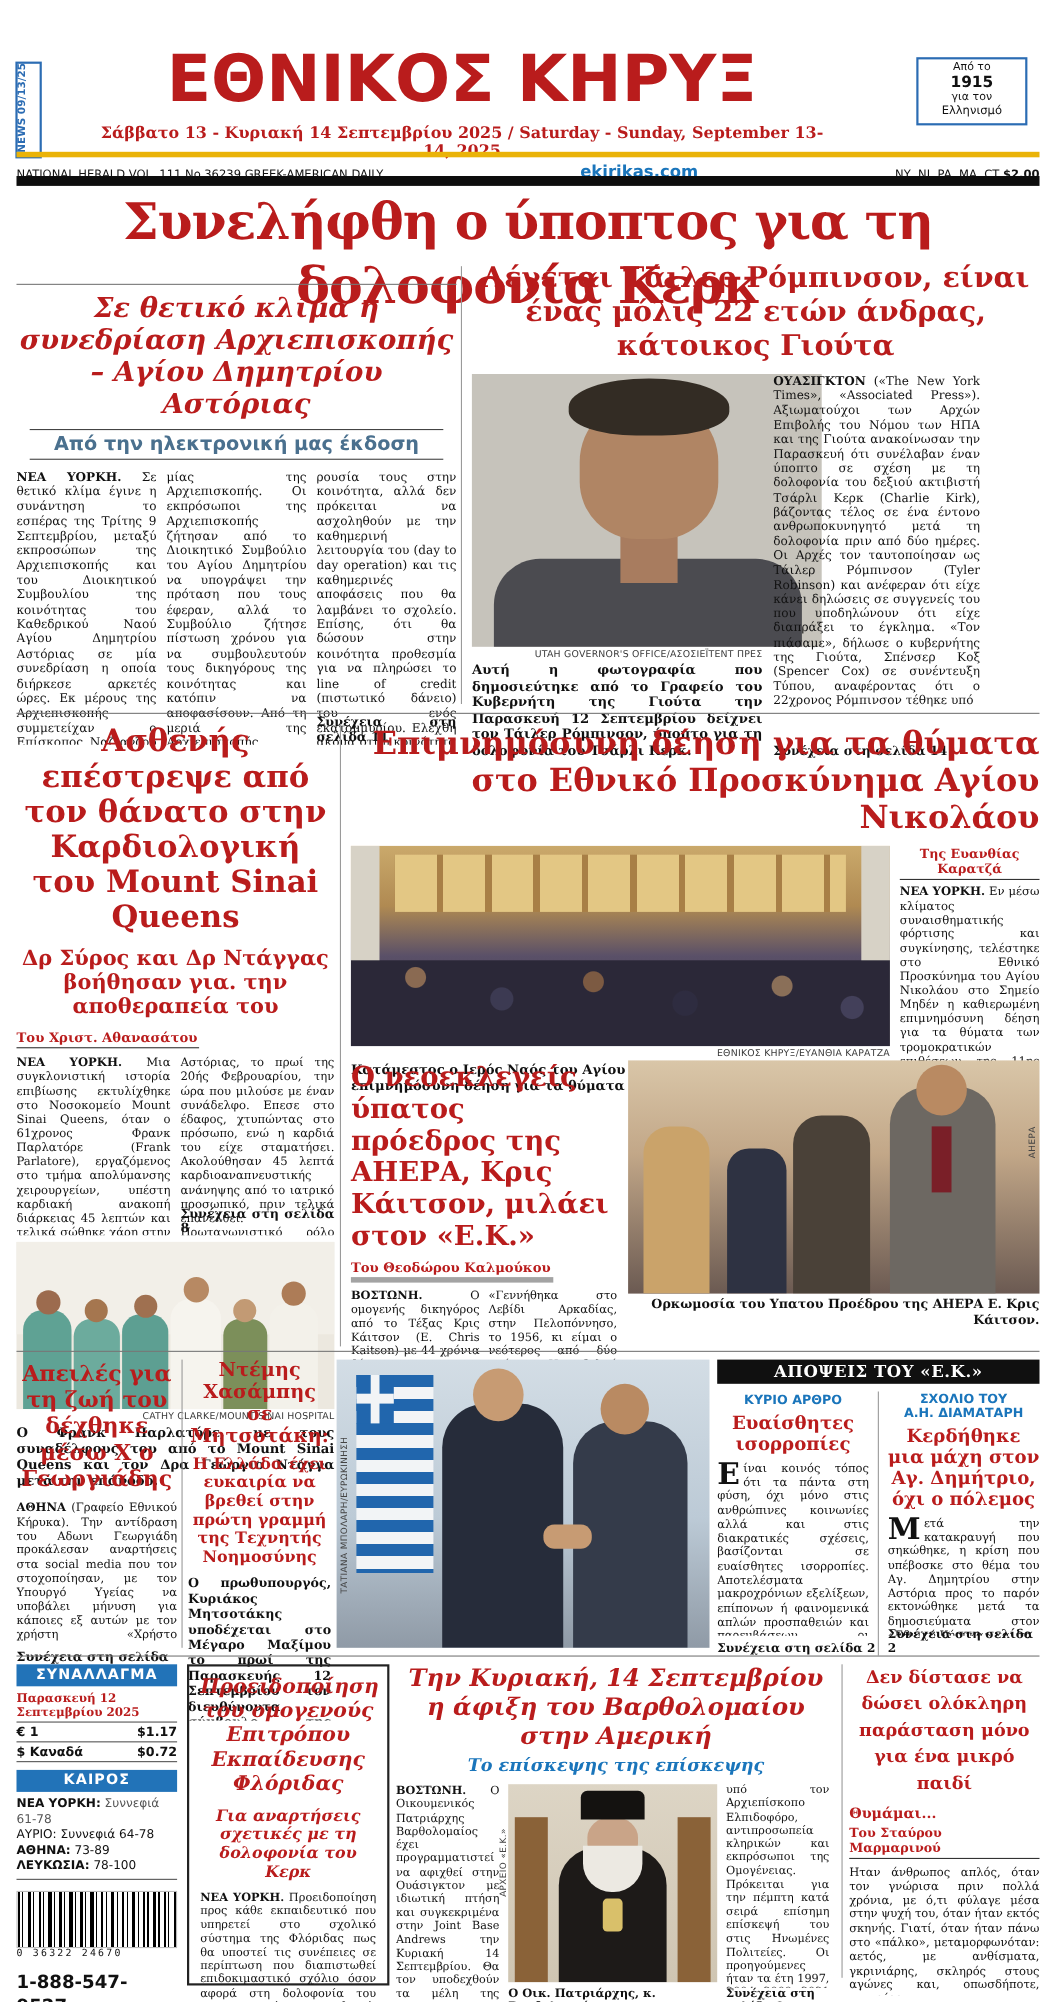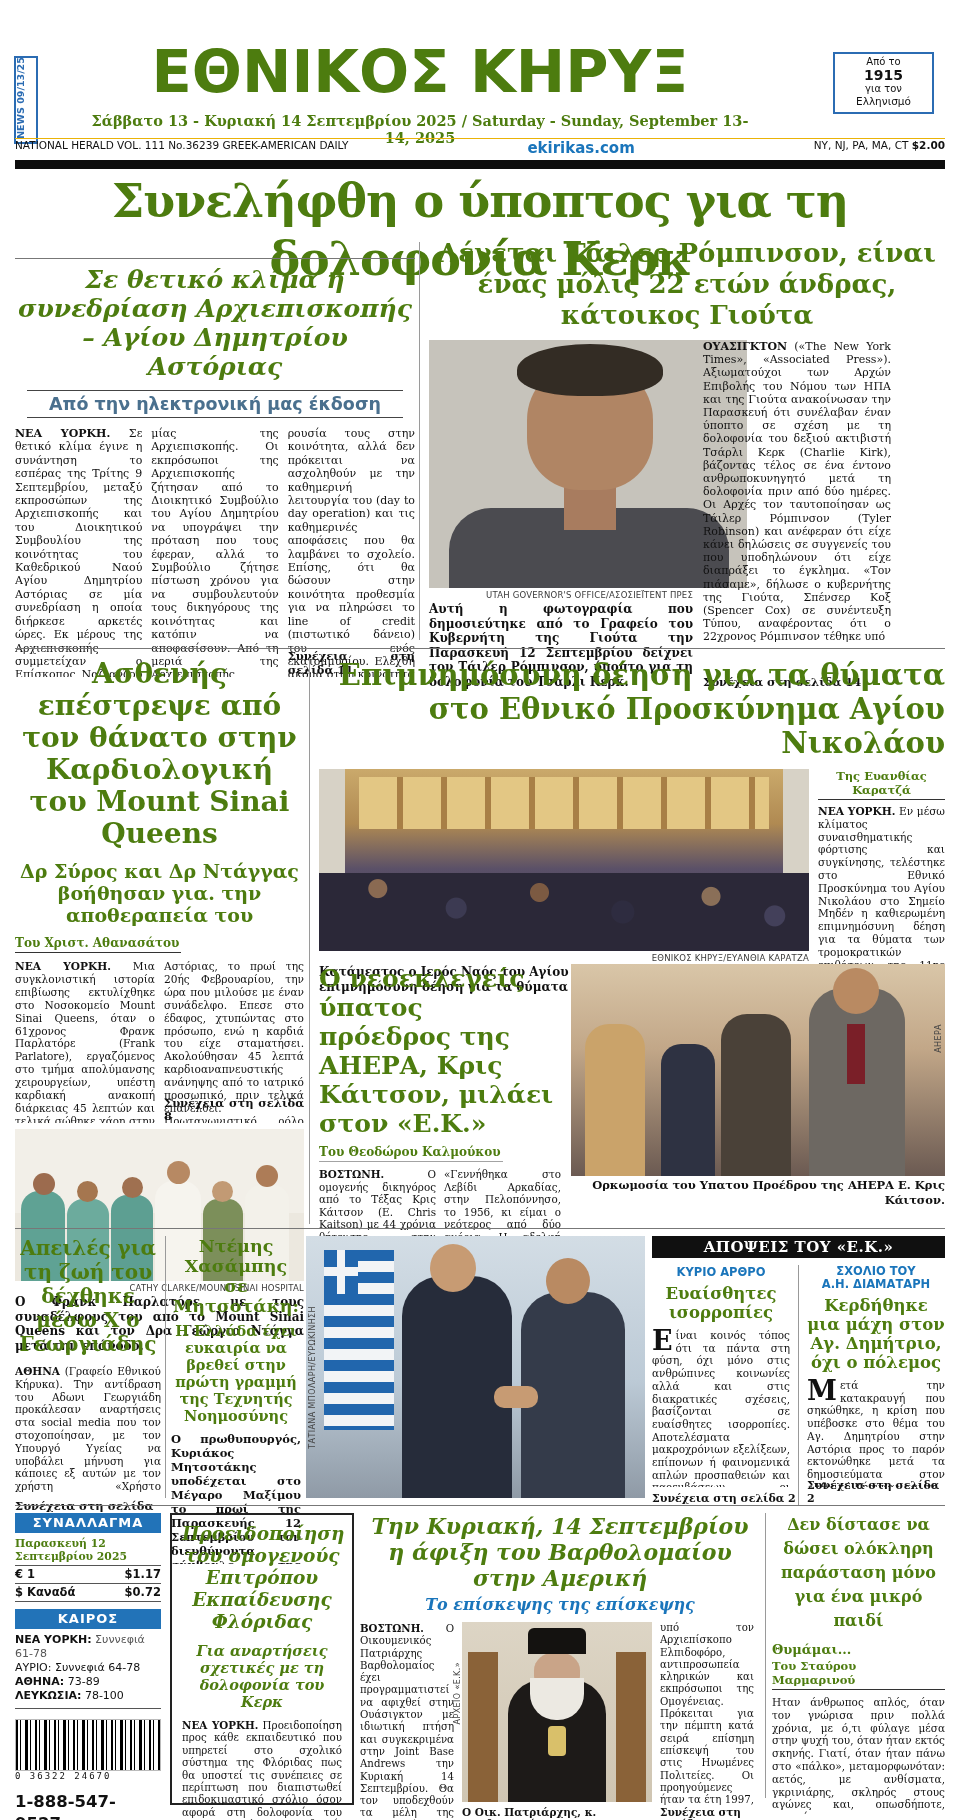--- a/index.html
+++ b/index.html
@@ -1,19 +1,19 @@
 <!DOCTYPE html>
 <html><head>
 <meta charset="utf-8">
 <style>
   html,body{margin:0;padding:0;background:#e8e8e8;}
   .page{position:relative;width:960px;height:1820px;background:#ffffff;margin:0 auto;
         font-family:"DejaVu Serif",serif;color:#111;overflow:hidden;}
   .abs{position:absolute;}
-  .serifb{font-family:"DejaVu Serif",serif;font-weight:bold;color:#4d7c0f;}
+  .serifb{font-family:"DejaVu Serif",serif;font-weight:bold;color:#b91c1c;}
   .bodytxt{font:11px/13.4px "DejaVu Serif",serif;text-align:justify;overflow:hidden;}
   .lead-in{font-weight:bold;}
   .cont{font-weight:bold;font-size:11.5px;font-family:"DejaVu Serif",serif;}
   .credit{font-family:"DejaVu Sans",sans-serif;font-size:8.5px;color:#3a3a3a;text-align:right;letter-spacing:.2px;margin-top:2px;}
   .caption{font:bold 12px/14.5px "DejaVu Serif",serif;text-align:justify;margin-top:2px;}
   .photo{position:relative;overflow:hidden;background:#b9b4aa;}
   .bluehead{background:#2273b8;color:#fff;font:bold 13px/20px "DejaVu Sans",sans-serif;
             text-align:center;letter-spacing:1px;height:20px;}
   .vrule{border-left:1px solid #9a9a9a;}
   .hrule{border-top:1px solid #777;}
@@ -43,21 +43,21 @@
   <div class="abs serifb" style="left:110px;top:40px;width:620px;text-align:center;font-family:'DejaVu Sans',sans-serif;font-size:59px;line-height:64px;letter-spacing:0px;">ΕΘΝΙΚΟΣ ΚΗΡΥΞ</div>
   <div class="abs serifb" style="left:90px;top:112px;width:660px;text-align:center;font-size:14.5px;">Σάββατο 13 - Κυριακή 14 Σεπτεμβρίου 2025 / Saturday - Sunday, September 13-14, 2025</div>
 
   <div class="abs" style="left:833px;top:52px;width:97px;height:56px;border:2px solid #2b6cb3;text-align:center;padding-top:2px;">
     <div style="font:10px/12px 'DejaVu Sans',sans-serif;">Από το</div>
     <div style="font:bold 14px/15px 'DejaVu Sans',sans-serif;">1915</div>
     <div style="font:10px/12px 'DejaVu Sans',sans-serif;">για τον</div>
     <div style="font:10.5px/12px 'DejaVu Sans',sans-serif;">Ελληνισμό</div>
   </div>
 
-  <div class="abs" style="left:15px;top:138px;width:930px;height:22px;border-top:1px solid #eab308;display:flex;align-items:flex-start;justify-content:space-between;gap:44px;">
+  <div class="abs" style="left:15px;top:138px;width:930px;height:22px;border-top:5px solid #eab308;display:flex;align-items:flex-end;justify-content:space-between;gap:44px;">
     <div style="font:10.5px 'DejaVu Sans',sans-serif;">NATIONAL HERALD VOL. 111   No.36239   GREEK-AMERICAN DAILY</div>
     <div style="font:bold 15px 'DejaVu Sans',sans-serif;color:#1a75bb;">ekirikas.com</div>
     <div style="font:10.5px 'DejaVu Sans',sans-serif;"><span>NY, NJ, PA, MA, CT </span><b>$2.00</b></div>
   </div>
   <div class="abs" style="left:15px;top:160px;width:930px;height:9px;background:#0d0d0d;"></div>
 
   <div class="abs serifb" style="left:15px;top:172px;width:930px;text-align:center;font-size:46px;line-height:58px;letter-spacing:-1px;">Συνελήφθη ο ύποπτος για τη δολοφονία Κερκ</div>
 
   <div class="abs" style="left:15px;top:258px;width:400px;">
     <div class="hrule"></div>
@@ -146,21 +146,21 @@
         <div class="serifb" style="font-size:11.5px;text-align:center;border-bottom:1px solid #333;padding-bottom:2px;">Της Ευανθίας Καρατζά</div>
         <div class="bodytxt" style="font-size:10.6px;line-height:12.8px;margin-top:5px;height:205px;"><b class="lead-in">ΝΕΑ ΥΟΡΚΗ.</b> <span>Εν μέσω κλίματος συναισθηματικής φόρτισης και συγκίνησης, τελέστηκε στο Εθνικό Προσκύνημα του Αγίου Νικολάου στο Σημείο Μηδέν η καθιερωμένη επιμνημόσυνη δέηση για τα θύματα των τρομοκρατικών επιθέσεων της 11ης Σεπτεμβρίου. Ειδικότερα, στον Ιερό Ναό, ο οποίος αποτελεί ζωντανό σύμβολο μνήμης για τα γεγονότα που συγκλόνισαν τον πλανήτη και κόστισαν την ζωή σε χιλιάδες ανθρώπους -μεταξύ των οποίων και ομογενείς- παραβρέ-</span></div>
         <div class="cont contbot">Συνέχεια στη σελίδα 9</div>
       </div>
     </div>
   </div>
 
   <div class="abs" style="left:319px;top:964px;width:626px;display:flex;gap:10px;">
     <div style="width:242px;">
       <div class="serifb" style="font-size:25px;line-height:29px;text-align:left;">Ο νεοεκλεγείς ύπατος πρόεδρος της ΑΗΕΡΑ, Κρις Κάιτσον, μιλάει στον «Ε.Κ.»</div>
-      <div class="serifb" style="font-size:12px;margin-top:7px;border-bottom:1px solid #a3a3a3;width:fit-content;padding:0 2px 2px 0;text-align:center;">Του Θεοδώρου Καλμούκου</div>
+      <div class="serifb" style="font-size:12px;margin-top:7px;border-bottom:5px solid #a3a3a3;width:fit-content;padding:0 2px 2px 0;text-align:center;">Του Θεοδώρου Καλμούκου</div>
       <div style="display:flex;gap:8px;margin-top:6px;height:126px;">
         <div class="bodytxt" style="flex:1;font-size:10.4px;line-height:12.6px;"><b class="lead-in">ΒΟΣΤΩΝΗ.</b> <span>Ο ομογενής δικηγόρος από το Τέξας Κρις Κάιτσον (E. Chris Kaitson) με 44 χρόνια θήτευσης στην ΑΗΕΡΑ σε τοπικό αλλά και εθνικό επίπεδο, εκλέχτηκε τον Ιούλιο Υπατος Πρόεδρός της και παραχώρησε στον «Ε.Κ.» την πρώτη του συνέντευξη. Εκτός από τα θέματα της ΑΗΕΡΑ αποκάλυψε και τη δική του προσωπική ιστορία.</span></div>
         <div class="bodytxt colrel" style="flex:1;font-size:10.4px;line-height:12.6px;padding-bottom:15px;">
           <span>«Γεννήθηκα στο Λεβίδι Αρκαδίας, στην Πελοπόννησο, το 1956, κι είμαι ο νεότερος από δύο αγόρια. Η αδελφή μου είναι 18 μήνες μεγαλύτερη. Δυστυχώς η μητέρα μας πέθανε όταν ήμουν 2 χρονών, μετά τη γέννησή μου. Δύο χρόνια αργότερα με υιοθέτησε η οικογένεια Κάιτσον. Μετά την υιοθεσία μου, η αδελ-</span>
           <div class="cont contbot">Συνέχεια στη σελίδα 9</div>
         </div>
       </div>
     </div>
     <div style="width:374px;">
       <div class="photo" style="width:374px;height:212px;background:linear-gradient(180deg,#d9c6a8 0%,#c2a788 40%,#6b5a52 100%);">

